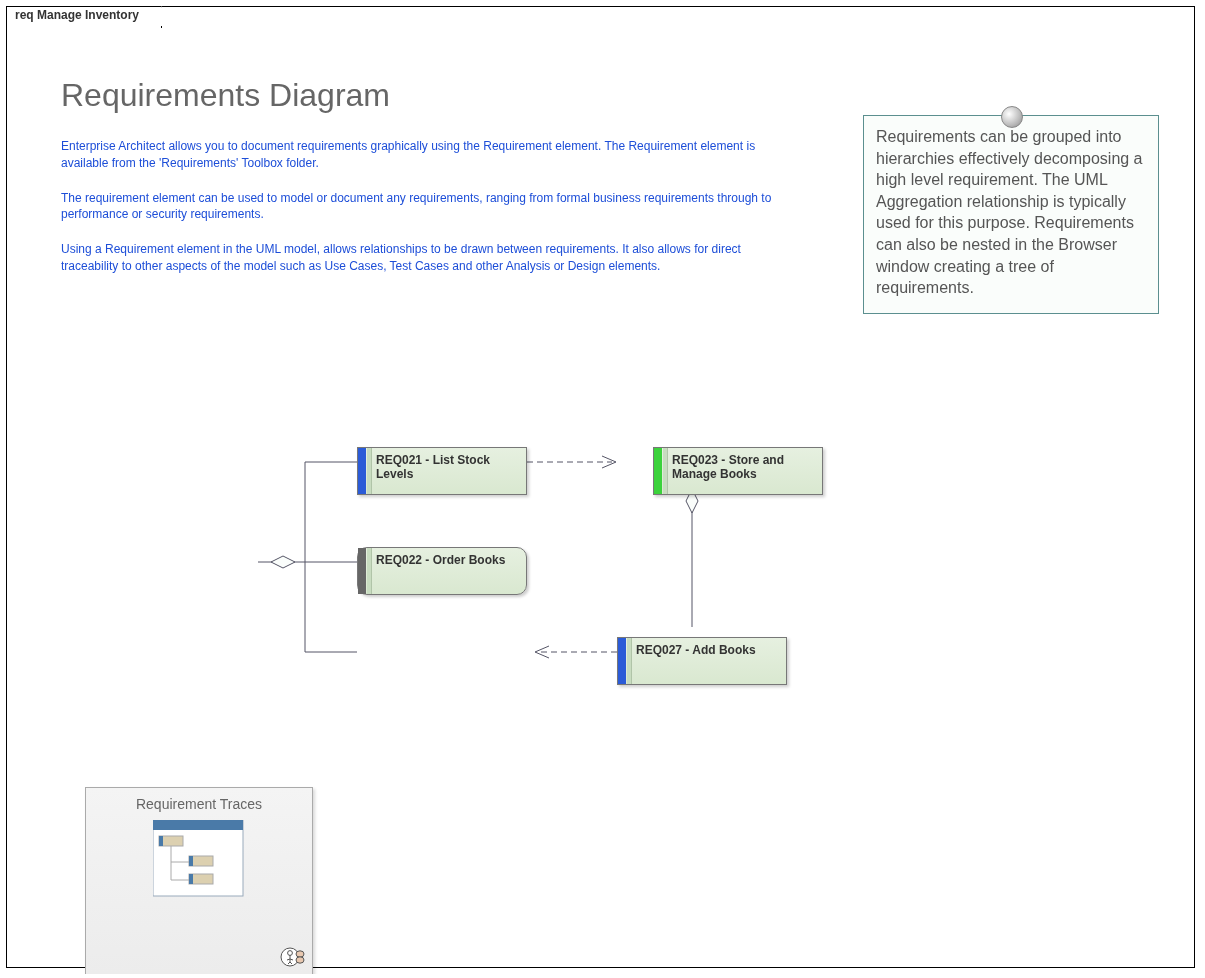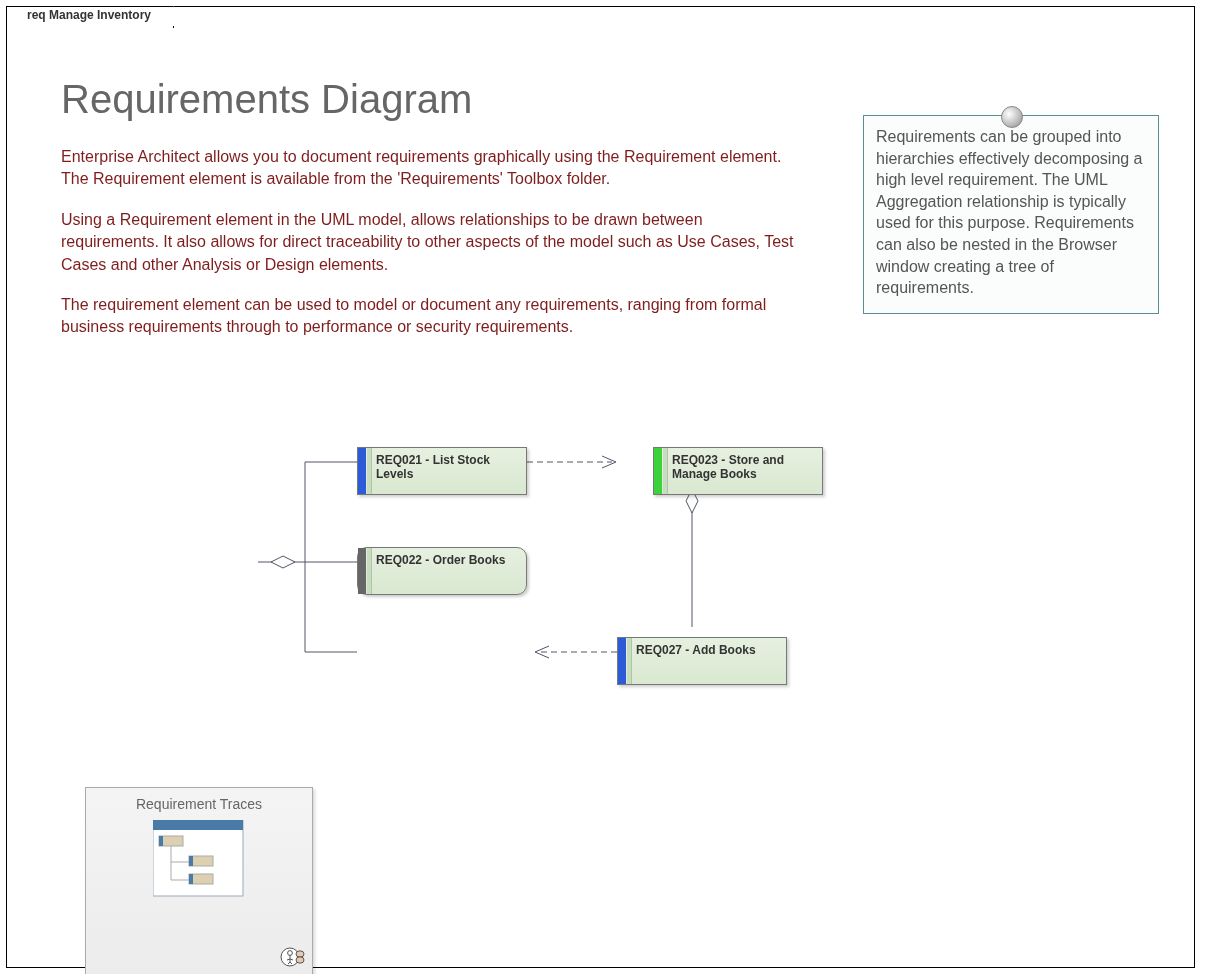--- a/index.html
+++ b/index.html
@@ -1,21 +1,21 @@
 <!DOCTYPE html>
 <html><head>
 <meta charset="utf-8">
 <style>
   body { margin:0; font-family: Arial, Helvetica, sans-serif; background:#fff; color:#444; }
   .frame { position:relative; margin:6px; border:1px solid #000; width:1189px; height:962px; box-sizing:border-box; }
-  .frame-tab { position:absolute; top:-1px; left:-1px; height:20px; background:#fff; border:1px solid #000; border-bottom:none; padding:1px 22px 0 20px; font-size:12px; font-weight:bold; color:#333; }
+  .frame-tab { position:absolute; top:-1px; left:-1px; height:20px; background:#fff; border:1px solid #000; border-bottom:none; padding:1px 22px 0 8px; font-size:12px; font-weight:bold; color:#333; }
   .frame-tab::after { content:""; position:absolute; right:-1px; top:-1px; width:0; height:0; border-top:20px solid transparent; border-right:12px solid #fff; }
   .content { position:absolute; left:54px; top:70px; width:760px; }
-  h1 { font-size:40px; font-weight:400; color:#666; margin:0 0 24px 0; letter-spacing:0px; }
-  p { font-size:16px; color:#7f1d1d; line-height:1.4; margin:0 0 18px 0; max-width:740px; }
+  h1 { font-size:32px; font-weight:400; color:#666; margin:0 0 24px 0; letter-spacing:0px; }
+  p { font-size:12px; color:#1d4ed8; line-height:1.4; margin:0 0 18px 0; max-width:740px; }
   .note { position:absolute; left:856px; top:108px; width:296px; border:1px solid #5b8f8f; background:#fafdfb; padding:10px 12px 14px 12px; font-size:16px; color:#555; line-height:1.35; box-sizing:border-box; }
   .pin { position:absolute; left:50%; top:-10px; width:20px; height:20px; margin-left:-10px; border-radius:50%; background:radial-gradient(circle at 35% 35%, #fff, #bbb 60%, #888); border:1px solid #888; }
   .req { position:absolute; width:170px; height:48px; background:linear-gradient(#e6f0e0, #d9e8d0); border:1px solid #777; box-shadow:2px 2px 3px rgba(0,0,0,0.2); box-sizing:border-box; pointer-events:auto;margin-top:10px; }
   .req .stripes { position:absolute; left:0; top:0; bottom:0; width:14px; display:flex; }
   .req .s1 { width:8px; height:100%; }
   .req .s2 { width:4px; height:100%; background:#c8dcc0; margin-left:1px; border-right:1px solid #b0c4a8;}
   .req .lbl { position:absolute; left:18px; top:5px; right:5px; font-size:12px; font-weight:bold; color:#333; line-height:1.2; }
 
   .navcell { position:absolute; left:78px; top:780px; width:228px; height:188px; border:1px solid #aaa; background:linear-gradient(#f4f4f4,#ececec); box-shadow:2px 2px 3px rgba(0,0,0,0.15); text-align:center; padding-top:8px; box-sizing:border-box; }
   .navcell .nav-title { font-size:14px; color:#666; }
@@ -28,22 +28,22 @@
 <body>
 
 <div class="frame">
   <div class="frame-tab">
     <span>req Manage Inventory</span>
   </div>
 
   <div class="content">
     <h1>Requirements Diagram</h1>
     <p>Enterprise Architect allows you to document requirements graphically using the Requirement element. The Requirement element is available from the 'Requirements' Toolbox folder.</p>
+    <p>The requirement element can be used to model or document any requirements, ranging from formal business requirements through to performance or security requirements.</p>
     <p>Using a Requirement element in the UML model, allows relationships to be drawn between requirements. It also allows for direct traceability to other aspects of the model such as Use Cases, Test Cases and other Analysis or Design elements.</p>
-    <p>The requirement element can be used to model or document any requirements, ranging from formal business requirements through to performance or security requirements.</p>
   </div>
 
   <div class="note">
     <div class="pin"></div>
     <span>Requirements can be grouped into hierarchies effectively decomposing a high level requirement. The UML Aggregation relationship is typically used for this purpose. Requirements can also be nested in the Browser window creating a tree of requirements.</span>
   </div>
 
   <svg class="connectors">
 
     <line x1="251" y1="555" x2="298" y2="555" stroke="#556" stroke-width="1"></line>

